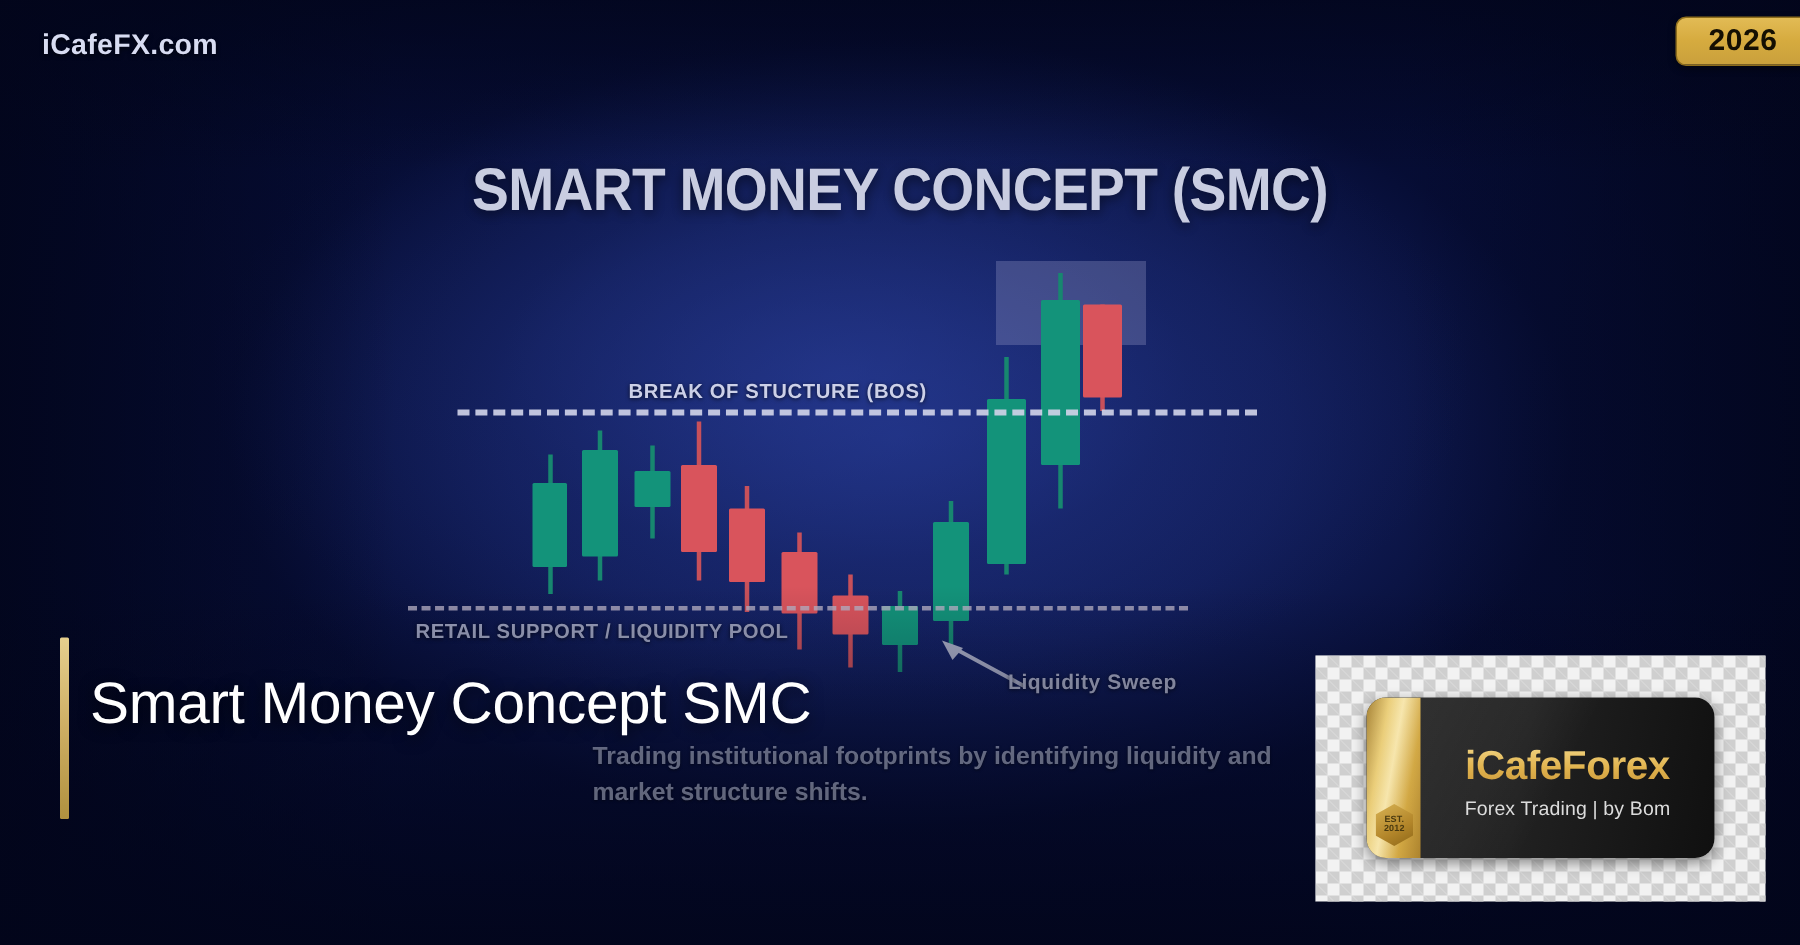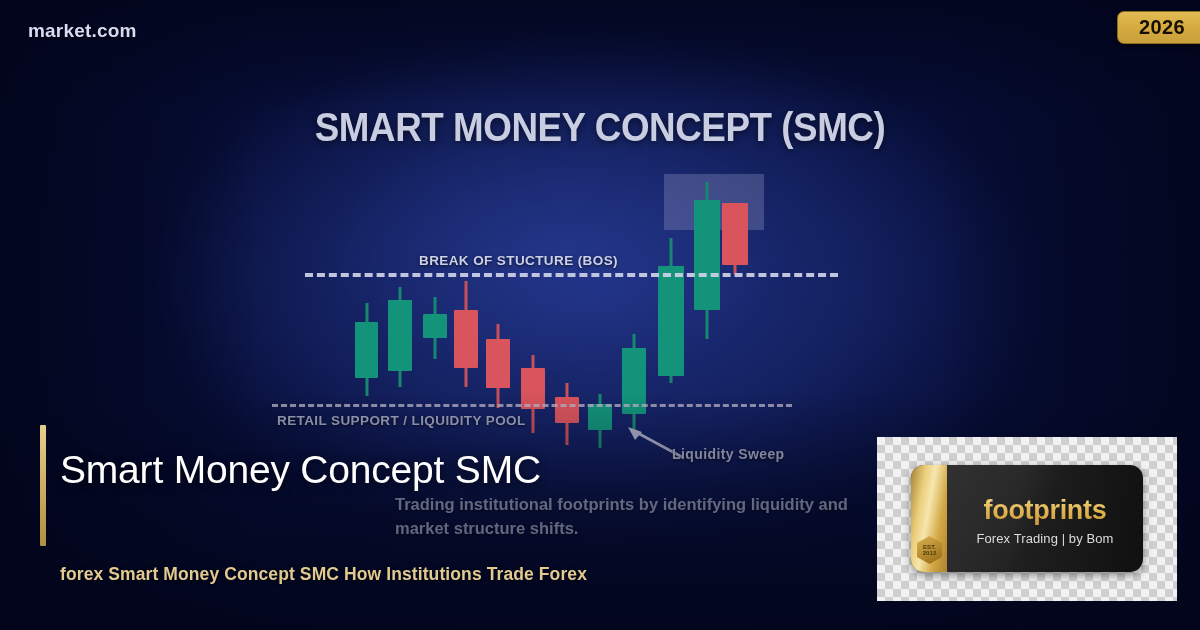--- a/index.html
+++ b/index.html
@@ -340,38 +340,37 @@
   </div>
 
   <div class="chart-title">SMART MONEY CONCEPT (SMC)</div>
 
   <div class="lbl" style="left:419px; top:253px;">BREAK OF STUCTURE (BOS)</div>
   <div class="lbl dim" style="left:277px; top:413px;">RETAIL SUPPORT / LIQUIDITY POOL</div>
   <div class="lbl sweep" style="left:672px; top:446px;">Liquidity Sweep</div>
 
   <div class="bg-vignette"></div>
 
-  <div class="site-name">market.com</div>
+  <div class="site-name">iCafeFX.com</div>
   <div class="year-badge">2026</div>
 
   <div class="subtext">Trading institutional footprints by identifying liquidity and market structure shifts.</div>
 
   <div class="gold-bar"></div>
 
   <div class="headline">
     <span class="l1">Smart Money Concept SMC</span>
   </div>
 
-  <div class="tagline">forex Smart Money Concept SMC How Institutions Trade Forex</div>
 
   <div class="logo-card">
     <div class="logo-plate">
       <div class="goldstrip"></div>
       <div class="sheen"></div>
-      <div class="logo-brand">footprints</div>
+      <div class="logo-brand">iCafeForex</div>
       <div class="logo-sub">Forex Trading | by Bom</div>
       <div class="est-badge">
         <span>EST.</span>
         <span>2012</span>
       </div>
     </div>
   </div>
 
 </div>
 

